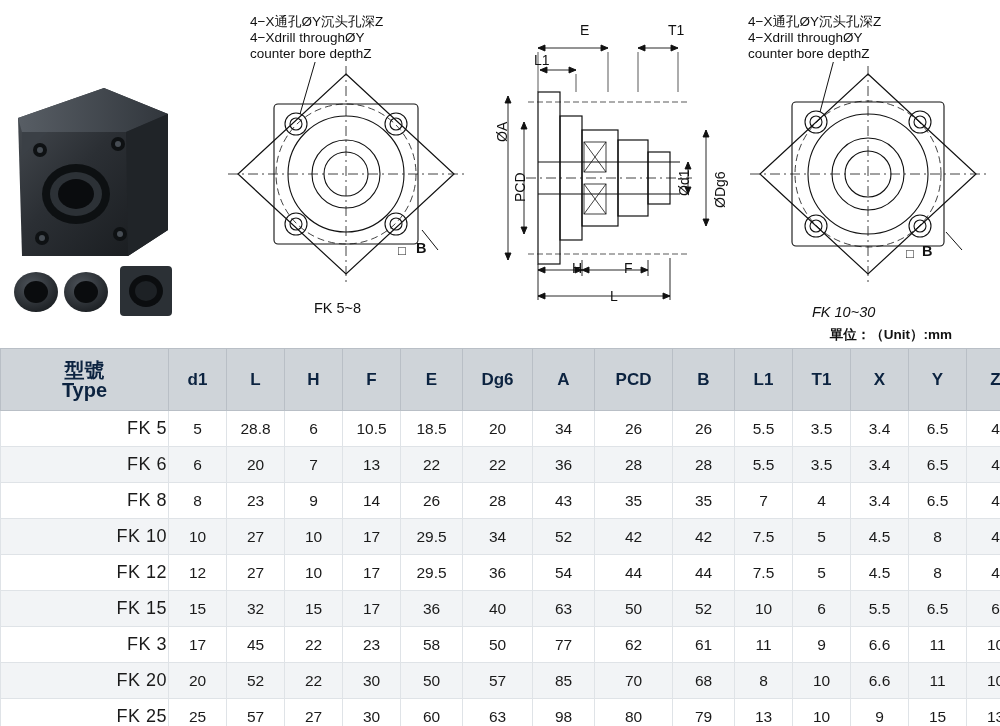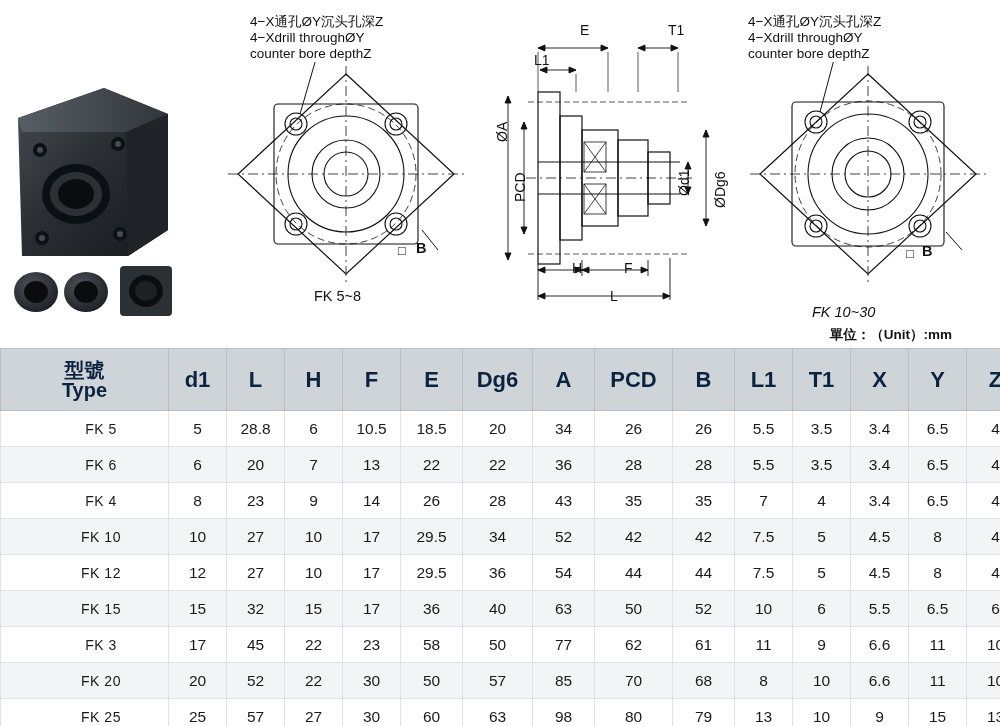--- a/index.html
+++ b/index.html
@@ -65,21 +65,21 @@
     width: 1000px; height: 378px;
   }
   table {
     border-collapse: collapse;
     width: 1000px;
     table-layout: fixed;
   }
   thead th {
     background: #cfd4d9;
     color: #0c2340;
-    font-size: 22px;
+    font-size: 17px;
     font-weight: bold;
     height: 62px;
     border: 1px solid #b9bfc6;
     text-align: center;
     vertical-align: middle;
   }
   thead th.type-col {
     font-size: 20px;
     line-height: 20px;
     width: 168px;
@@ -88,24 +88,24 @@
     height: 36px;
     font-size: 15.5px;
     text-align: center;
     vertical-align: middle;
     border: 1px solid #dfe3e7;
     color: #1a1a1a;
   }
   tbody tr:nth-child(odd) { background: #ffffff; }
   tbody tr:nth-child(even) { background: #f2f4f6; }
   tbody td.type-cell {
-    text-align: center;
+    text-align: right;
     padding-left: 34px;
     letter-spacing: 0.5px;
-    font-size: 14px;
+    font-size: 18px;
   }
   tbody tr:last-child td { border-bottom: none; }
 </style>
 </head>
 <body>
 
 <div id="page">
 
   <div id="drawings">
 
@@ -206,21 +206,21 @@
       </g>
 
       <g stroke="#111" stroke-width="1">
         <line x1="92" y1="-10" x2="74" y2="52"></line>
       </g>
 
       <g stroke="#111" stroke-width="1">
         <line x1="196" y1="168" x2="212" y2="188"></line>
       </g>
     </svg>
-    <div class="caption" style="left:314px; top:288px;">FK 5~8</div>
+    <div class="caption" style="left:314px; top:300px;">FK 5~8</div>
     <div class="caption" style="left:398px; top:243px; font-size:13px;">□</div>
     <div class="caption" style="left:416px; top:240px; font-weight:bold;">B</div>
 
     <svg style="position:absolute; left:480px; top:30px;" width="250" height="280" viewBox="0 0 250 280">
 
       <g stroke="#111" stroke-width="0.9">
         <line x1="58" y1="18" x2="128" y2="18"></line>
         <polygon points="58,18 65,15 65,21" fill="#111"></polygon>
         <polygon points="128,18 121,15 121,21" fill="#111"></polygon>
         <line x1="158" y1="18" x2="198" y2="18"></line>
@@ -433,21 +433,21 @@
             <td>36</td>
             <td>28</td>
             <td>28</td>
             <td>5.5</td>
             <td>3.5</td>
             <td>3.4</td>
             <td>6.5</td>
             <td>4</td>
           </tr>
           <tr>
-            <td class="type-cell">FK  4</td>
+            <td class="type-cell">FK  8</td>
             <td>8</td>
             <td>23</td>
             <td>9</td>
             <td>14</td>
             <td>26</td>
             <td>28</td>
             <td>43</td>
             <td>35</td>
             <td>35</td>
             <td>7</td>

